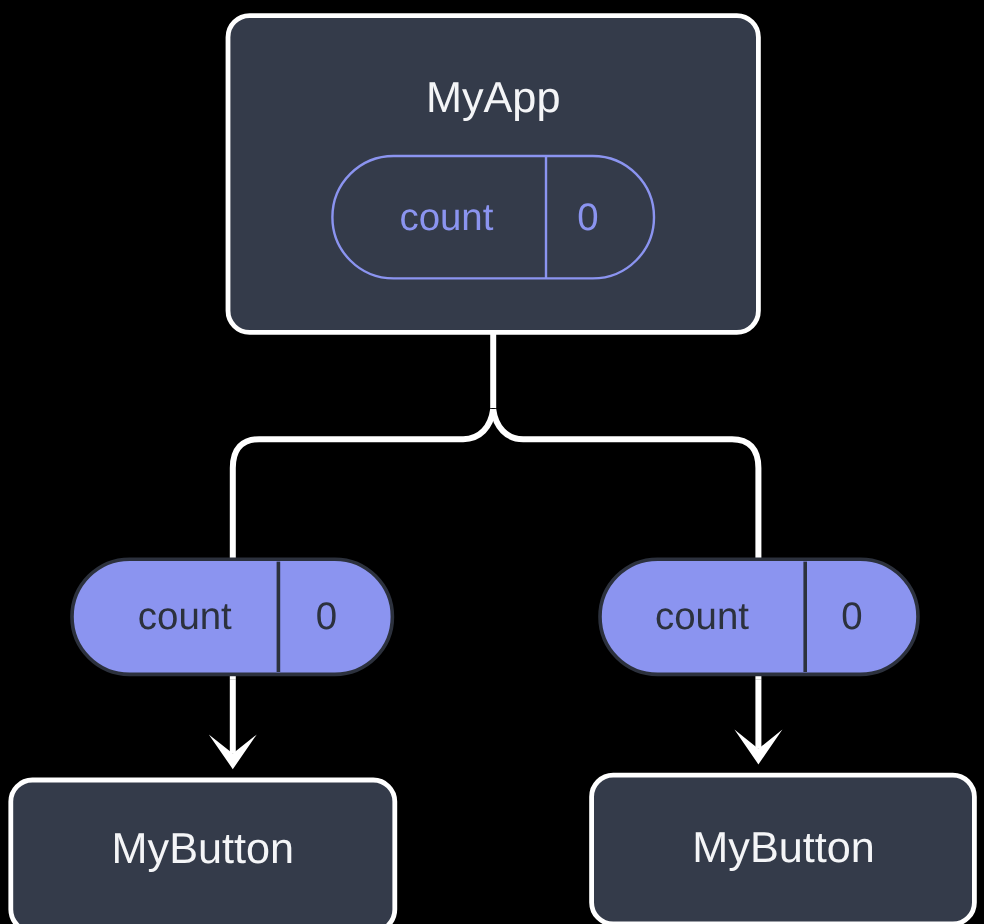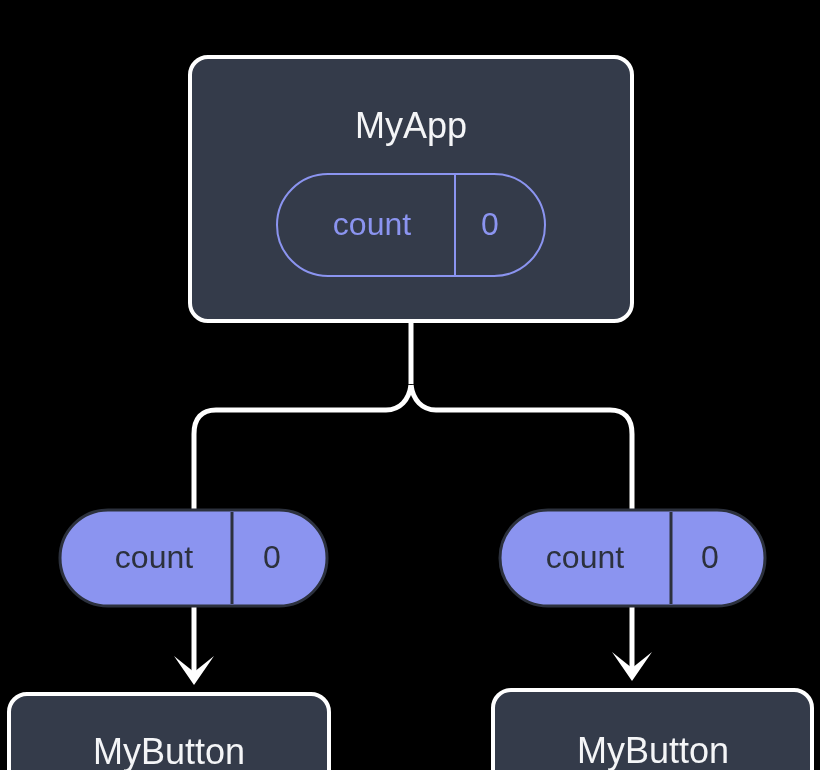--- a/index.html
+++ b/index.html
@@ -12,21 +12,20 @@
     width: 820px;
     height: 770px;
     overflow: hidden;
     font-family: "Liberation Sans", sans-serif;
   }
   #diagram-root {
     position: relative;
     width: 820px;
     height: 598px;
     background: #000000;
-    margin-top: 44px;
   }
   svg.diagram-canvas {
     display: block;
     width: 820px;
     height: 770px;
   }
   .node-label {
     font-family: "Liberation Sans", sans-serif;
     font-size: 36px;
     fill: #f4f5f7;

